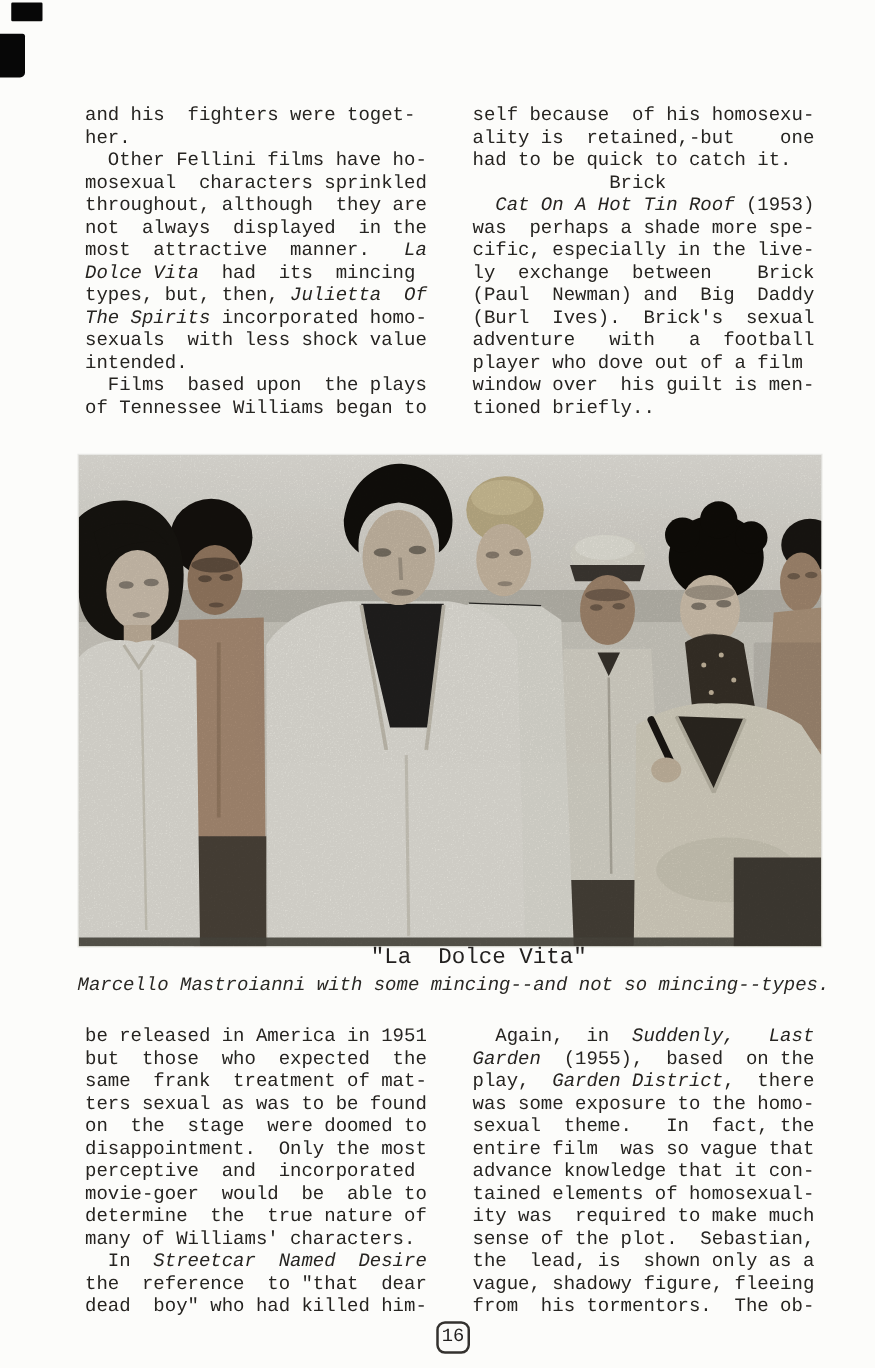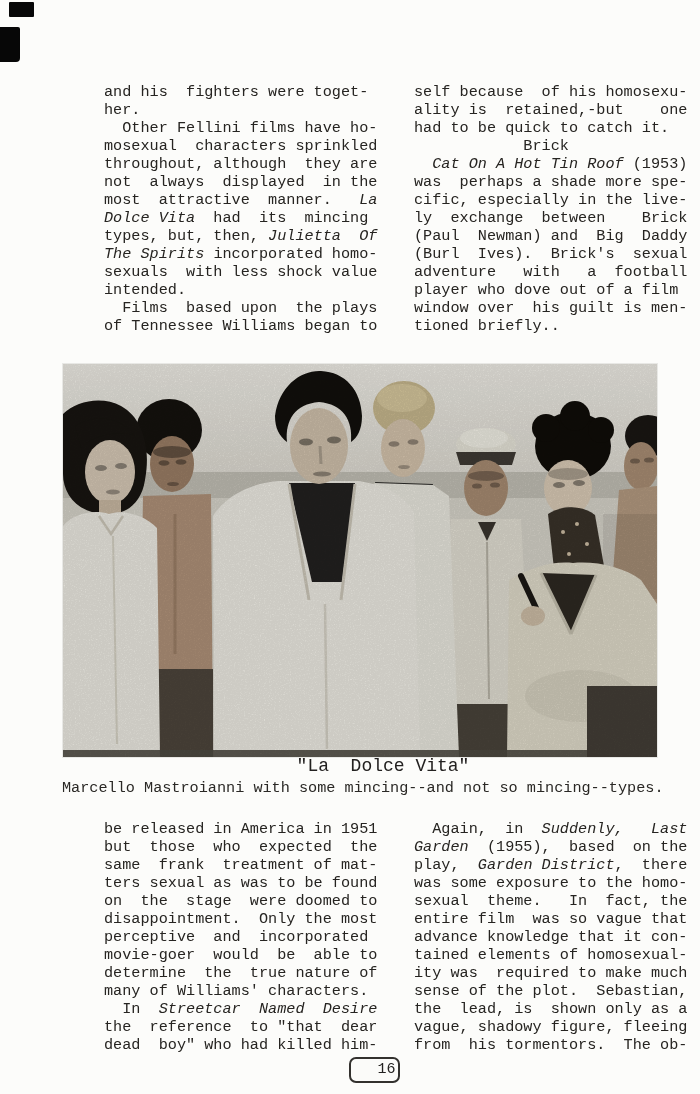--- a/index.html
+++ b/index.html
@@ -3,50 +3,49 @@
 <meta charset="utf-8">
 <style>
   html,body{margin:0;padding:0;}
   body{
     width:700px;height:1094px;position:relative;overflow:hidden;
     background:#fcfcfa;
     font-family:"Liberation Mono","DejaVu Sans Mono",monospace;
     color:#262421;
   }
   
-  .col{position:absolute;width:300px;font-size:15.2px;line-height:18px;margin-left:36px;}
+  .col{position:absolute;width:300px;font-size:15.2px;line-height:18px;}
   .line{white-space:pre;height:18px;}
   .line i{}
   .col-tl{left:68px;top:83px;}
   .col-tr{left:378px;top:83px;}
   .col-bl{left:68px;top:820px;}
   .col-br{left:378px;top:820px;}
   
   .photo{
     position:absolute;left:63px;top:364px;width:594px;height:393px;margin:0;
     box-shadow:0 0 0 1px rgba(60,55,45,0.10);
     background:#e8e6df;
   }
   .photo svg{display:block;}
   
   .caption-title{
     position:absolute;left:86px;top:757px;width:594px;text-align:center;
     font-size:18px;line-height:19px;color:#232120;white-space:pre;
   }
   .caption-sub{
     position:absolute;left:62px;top:779px;width:616px;
-    font-size:15.2px;line-height:18px;color:#2a2825;white-space:pre;
+    font-size:15.2px;line-height:18px;font-style:italic;color:#2a2825;white-space:pre;
   }
   
   .page-number{
     position:absolute;left:349px;top:1057px;width:23px;height:22px;
     border:2px solid #33312e;border-radius:7px;
     font-size:15px;line-height:22px;text-align:center;color:#232120;
     background:#fbfbf9;
-    padding-left:24px;
   }
   
   .mark{position:absolute;background:#070707;}
   .mark-1{left:9px;top:2px;width:25px;height:15px;border-radius:1px;}
   .mark-2{left:0px;top:27px;width:20px;height:35px;border-radius:0 2px 4px 0;}
 </style>
 </head>
 <body>
 
 <div class="mark mark-1"></div>

